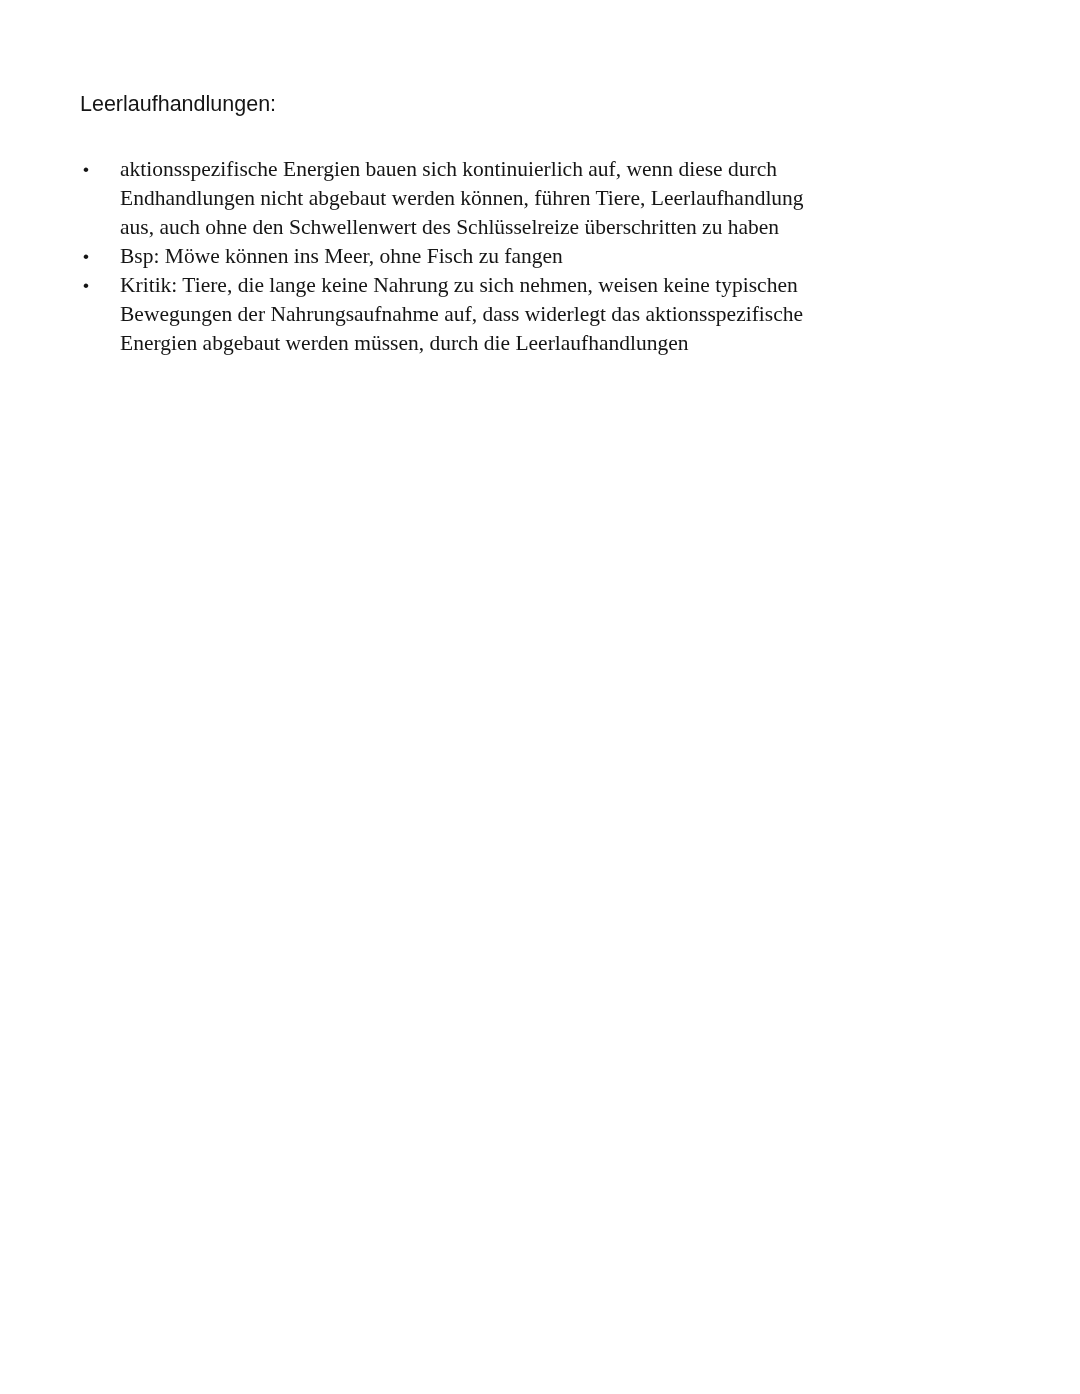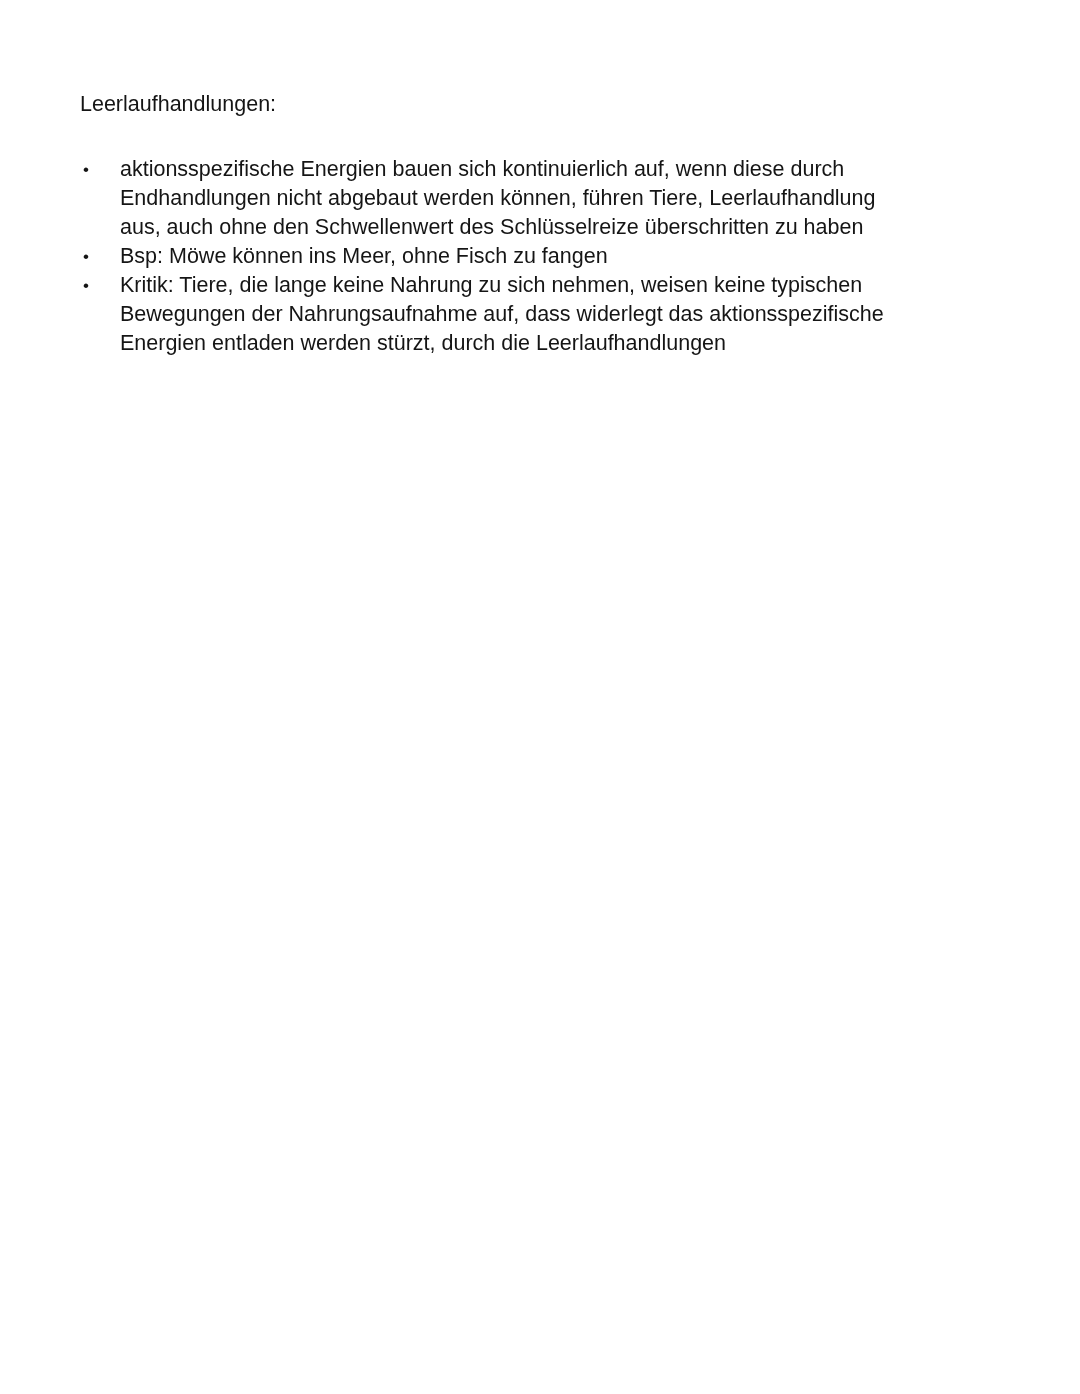--- a/index.html
+++ b/index.html
@@ -41,20 +41,21 @@
     flex: 0 0 40px;
     width: 40px;
     font-size: 17px;
     line-height: 29px;
     padding-left: 3px;
     box-sizing: border-box;
   }
   .bullet-text {
     flex: 1 1 auto;
     white-space: pre-line;
+    font-family: Liberation Serif, serif;
   }
 </style>
 </head>
 <body>
 
 <div class="page">
 
   <div class="title">Leerlaufhandlungen:</div>
 
   <div class="bullet-list">
@@ -68,18 +69,18 @@
 
     <div class="bullet-row">
       <span class="bullet-marker">•</span>
       <span class="bullet-text">Bsp: Möwe können ins Meer, ohne Fisch zu fangen</span>
     </div>
 
     <div class="bullet-row">
       <span class="bullet-marker">•</span>
       <span class="bullet-text">Kritik: Tiere, die lange keine Nahrung zu sich nehmen, weisen keine typischen
 Bewegungen der Nahrungsaufnahme auf, dass widerlegt das aktionsspezifische
-Energien entladen werden stürzt, durch die Leerlaufhandlungen</span>
+Energien abgebaut werden müssen, durch die Leerlaufhandlungen</span>
     </div>
 
   </div>
 
 </div>
 
 </body></html>

